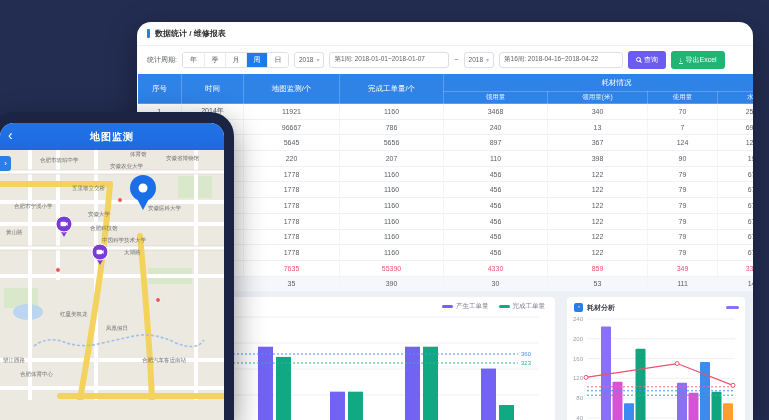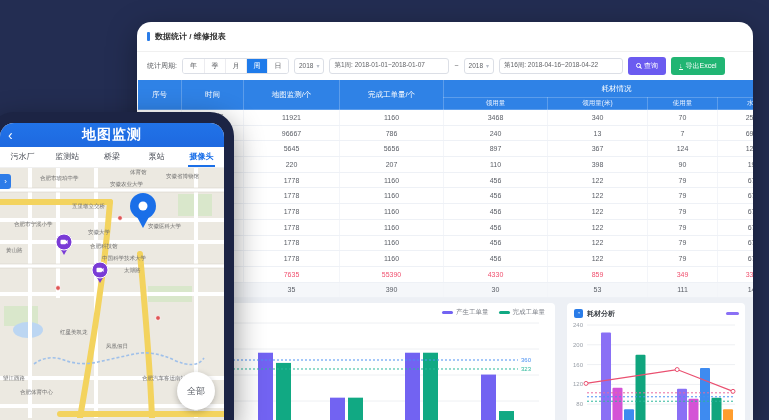--- a/index.html
+++ b/index.html
@@ -3,21 +3,21 @@
 <meta charset="utf-8">
 <style>
   * { margin:0; padding:0; box-sizing:border-box; }
   html,body { width:769px; height:420px; overflow:hidden; }
   body { background:#232d52; font-family:"Liberation Sans",sans-serif; position:relative; }
 
   
   .desktop { position:absolute; left:137px; top:22px; width:616px; height:398px;
              background:#fff; border-radius:14px 14px 0 0; overflow:hidden;
              box-shadow:0 8px 30px rgba(0,0,0,.35); }
-  .crumb-bar { height:30px; display:flex; align-items:center; padding:0 10px;
+  .crumb-bar { height:24px; display:flex; align-items:center; padding:0 10px;
                border-bottom:1px solid #f0f0f0; }
   .crumb-accent { width:3px; height:9px; background:#2a7ce8; margin-right:5px; border-radius:1px; }
   .crumb-text { font-size:8px; color:#333; font-weight:bold; }
 
   .filter-row { height:27px; display:flex; align-items:center; gap:5px; padding:0 10px;
                 font-size:7px; color:#606266; white-space:nowrap; }
   .seg { display:flex; border:1px solid #dcdfe6; border-radius:3px; overflow:hidden; height:16px; }
   .seg button { width:21px; font-size:7px; color:#606266; background:#fff; border:none;
                 border-left:1px solid #ececf0; line-height:14px; }
   .seg button:first-child { border-left:none; }
@@ -60,21 +60,21 @@
 
   
   .phone { position:absolute; left:-10px; top:112px; width:244px; height:310px;
            background:#1c2444; border-radius:24px 24px 0 0; padding:11px 10px 0 10px;
            box-shadow:0 10px 30px rgba(0,0,0,.45); }
   .screen { width:224px; height:100%; background:#fff; border-radius:14px 14px 0 0; overflow:hidden;
             display:flex; flex-direction:column; }
   .p-header { height:27px; background:linear-gradient(180deg,#2173e8,#1e69e0); color:#fff;
               display:flex; align-items:center; justify-content:center; position:relative; }
   .p-back { position:absolute; left:8px; top:3px; font-size:14px; line-height:18px; }
-  .p-title { font-size:14px; font-weight:bold; letter-spacing:1px; }
+  .p-title { font-size:10px; font-weight:bold; letter-spacing:1px; }
   .p-tabs { height:24px; display:flex; background:#fff; border-bottom:1px solid #f0f0f0; }
   .p-tab { flex:1; font-size:8px; color:#4a4e57; display:flex; align-items:center; justify-content:center;
            position:relative; }
   .p-tab.active { color:#1a6fe8; font-weight:bold; }
   .p-tab.active::after { content:""; position:absolute; bottom:0; left:20%; right:20%; height:2px; background:#1a6fe8; }
   .p-map { flex:1; position:relative; background:#ece9e1; }
   .map-all { position:absolute; right:9px; bottom:12px; width:38px; height:38px; border-radius:50%;
              background:#fff; box-shadow:0 2px 6px rgba(0,0,0,.25); font-size:9px; color:#5a5e66;
              display:flex; align-items:center; justify-content:center; }
   .map-expand { position:absolute; left:0; top:6px; width:11px; height:15px; background:#2e7ce8;
@@ -347,27 +347,20 @@
     </div>
   </div>
 </div>
 
 <div class="phone">
   <div class="screen">
     <div class="p-header">
       <span class="p-back">‹</span>
       <span class="p-title">地图监测</span>
     </div>
-    <div class="p-tabs" id="phone-tabs">
-        <div class="p-tab">污水厂</div>
-        <div class="p-tab">监测站</div>
-        <div class="p-tab">桥梁</div>
-        <div class="p-tab">泵站</div>
-        <div class="p-tab active">摄像头</div>
-      </div>
     <div class="p-map">
       <svg id="map-svg" width="224" height="250" viewBox="0 0 224 250">
 
         <rect x="0" y="0" width="224" height="250" fill="#ece9e1"></rect>
         <rect x="178" y="26" width="34" height="22" fill="#d9e7cb"></rect>
         <rect x="4" y="138" width="34" height="20" fill="#d9e7cb"></rect>
         <rect x="148" y="118" width="44" height="16" fill="#d9e7cb"></rect>
         <ellipse cx="28" cy="162" rx="15" ry="8" fill="#bcd6f2"></ellipse>
         <g stroke="#ffffff" stroke-width="4" fill="none">
           <path d="M0,22 H224"></path>
@@ -423,16 +416,15 @@
             <path d="M96,108 L100,115 L104,108 Z" fill="#7a3bd6"></path>
             <circle cx="100" cy="102" r="8" fill="#7a3bd6" stroke="#fff" stroke-width="1"></circle>
             <rect x="96.5" y="99.8" width="5.5" height="4.4" rx="1" fill="#fff"></rect>
             <path d="M102,101 L103.6,100 V104 L102,103 Z" fill="#fff"></path>
             <path d="M136,47 L143,60 L150,47 Z" fill="#1a6fe8"></path>
             <circle cx="143" cy="38" r="13" fill="#1a6fe8"></circle>
             <circle cx="143" cy="38" r="4.5" fill="#fff"></circle>
           </g>
       </svg>
       <div class="map-expand">›</div>
-      <div class="map-all">全部</div>
     </div>
   </div>
 </div>
 
 </body></html>

